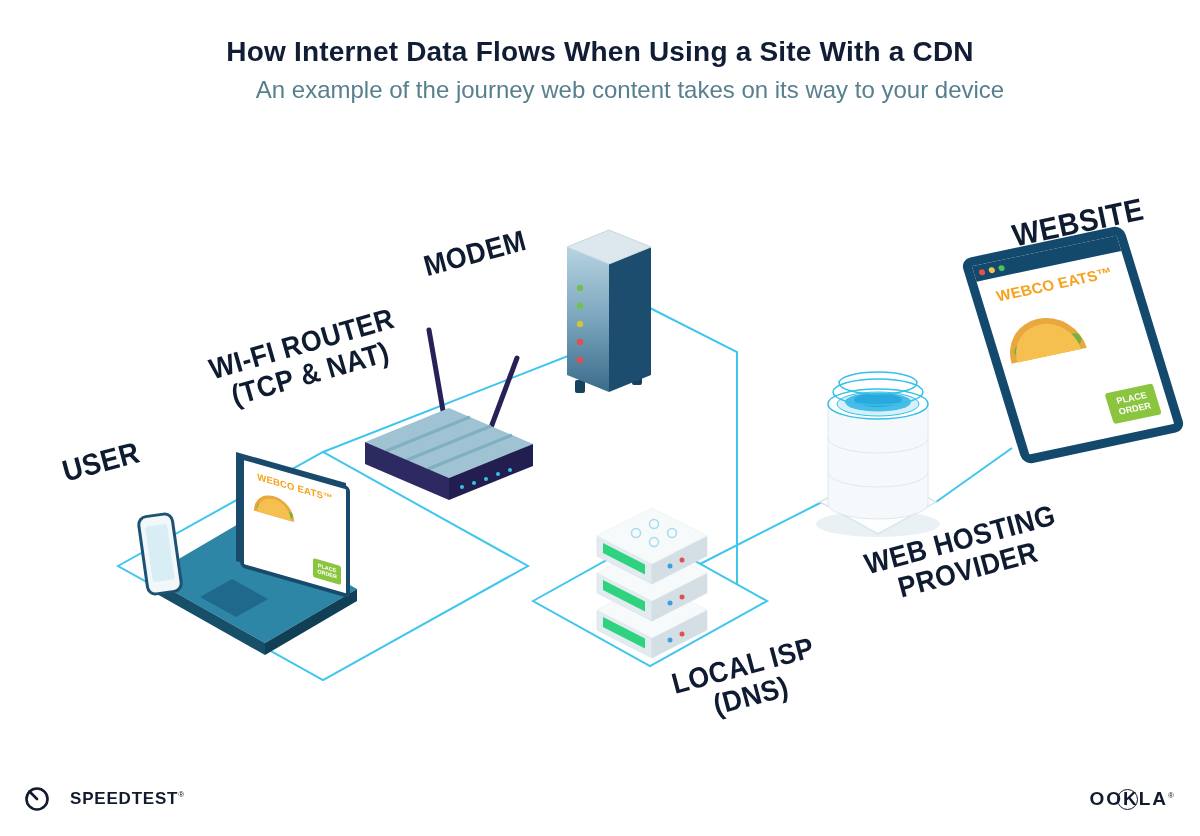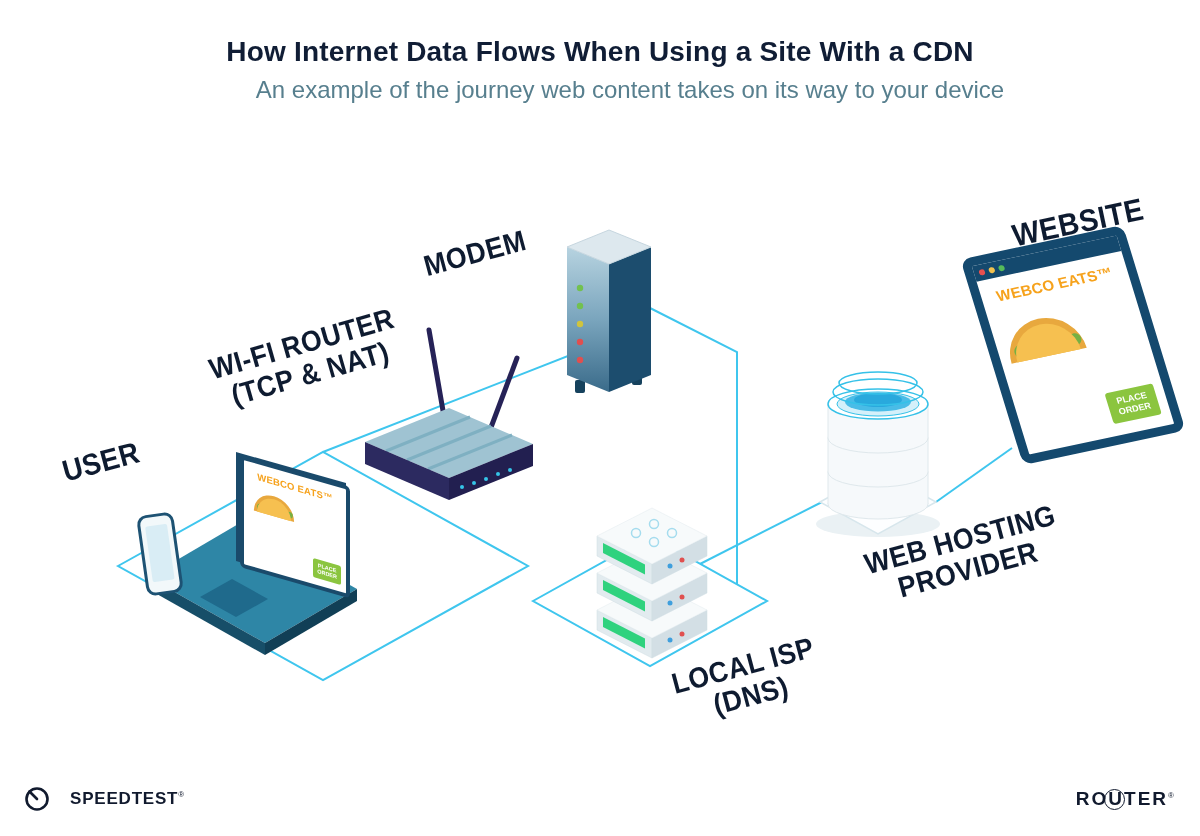--- a/index.html
+++ b/index.html
@@ -252,16 +252,16 @@
   </div>
 
   <div class="footer-left">
     <svg width="26" height="26" viewBox="0 0 26 26">
       <circle cx="13" cy="13" r="10.5" fill="none" stroke="#111a2e" stroke-width="2.6"></circle>
       <path d="M13,13 L5.5,5.5" stroke="#111a2e" stroke-width="2.6" stroke-linecap="round"></path>
     </svg>
     <span class="speedtest-text"><span>SPEEDTEST</span><span class="tm">®</span></span>
   </div>
   <div class="footer-right">
-    <span class="ookla-text"><span>ROUTER</span><span class="k-circle"></span><span class="tm">®</span></span>
+    <span class="ookla-text"><span>OOKLA</span><span class="k-circle"></span><span class="tm">®</span></span>
   </div>
 
 </div>
 
 </body></html>

